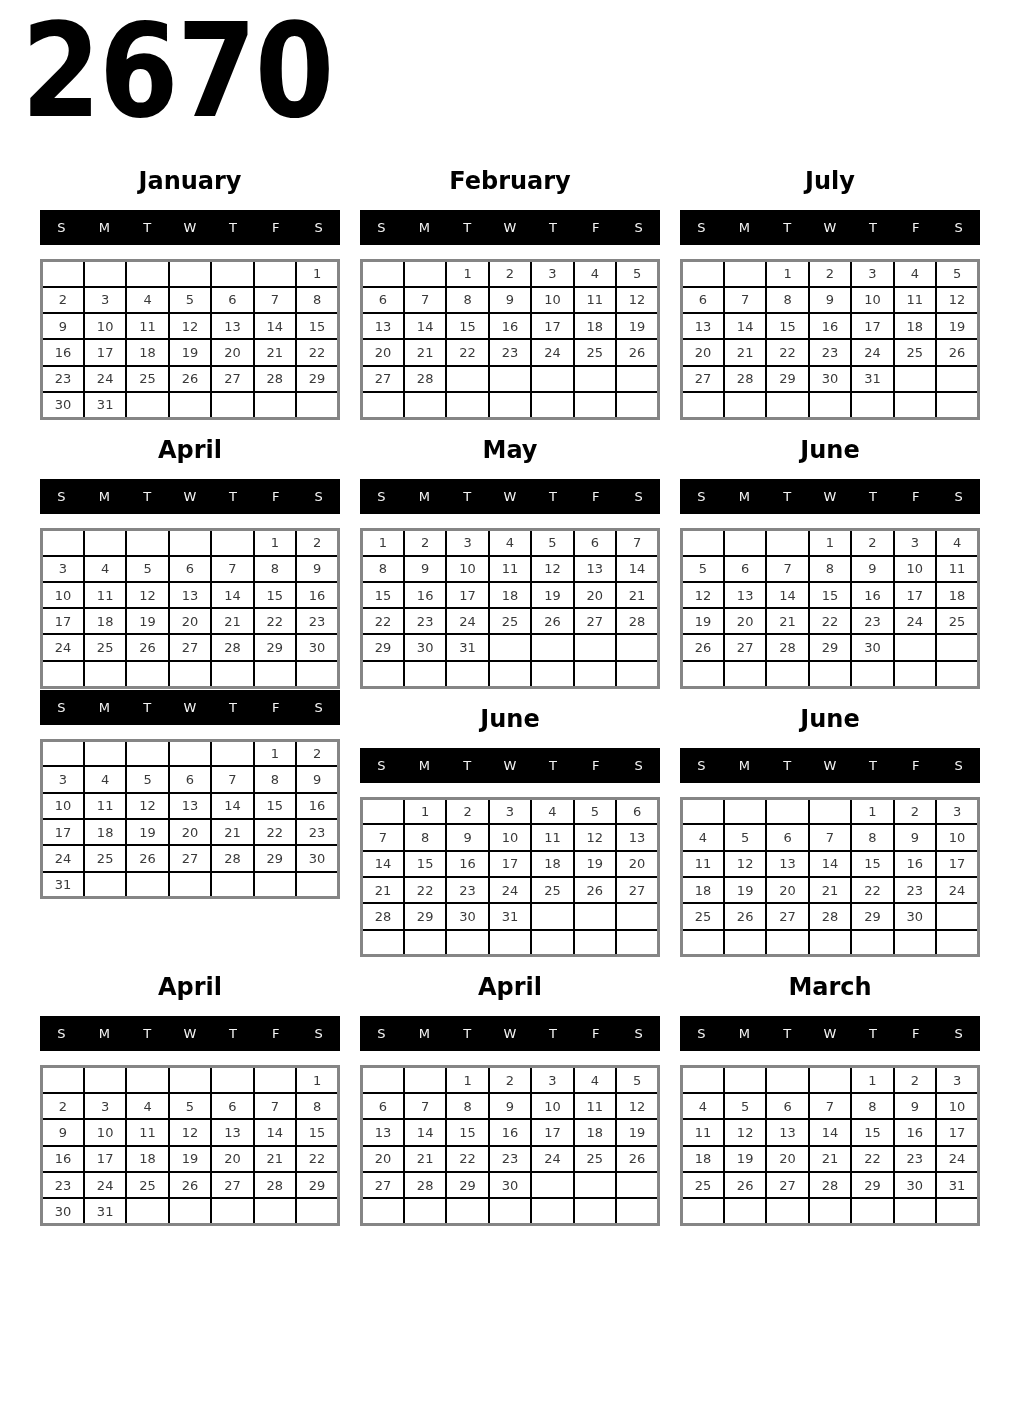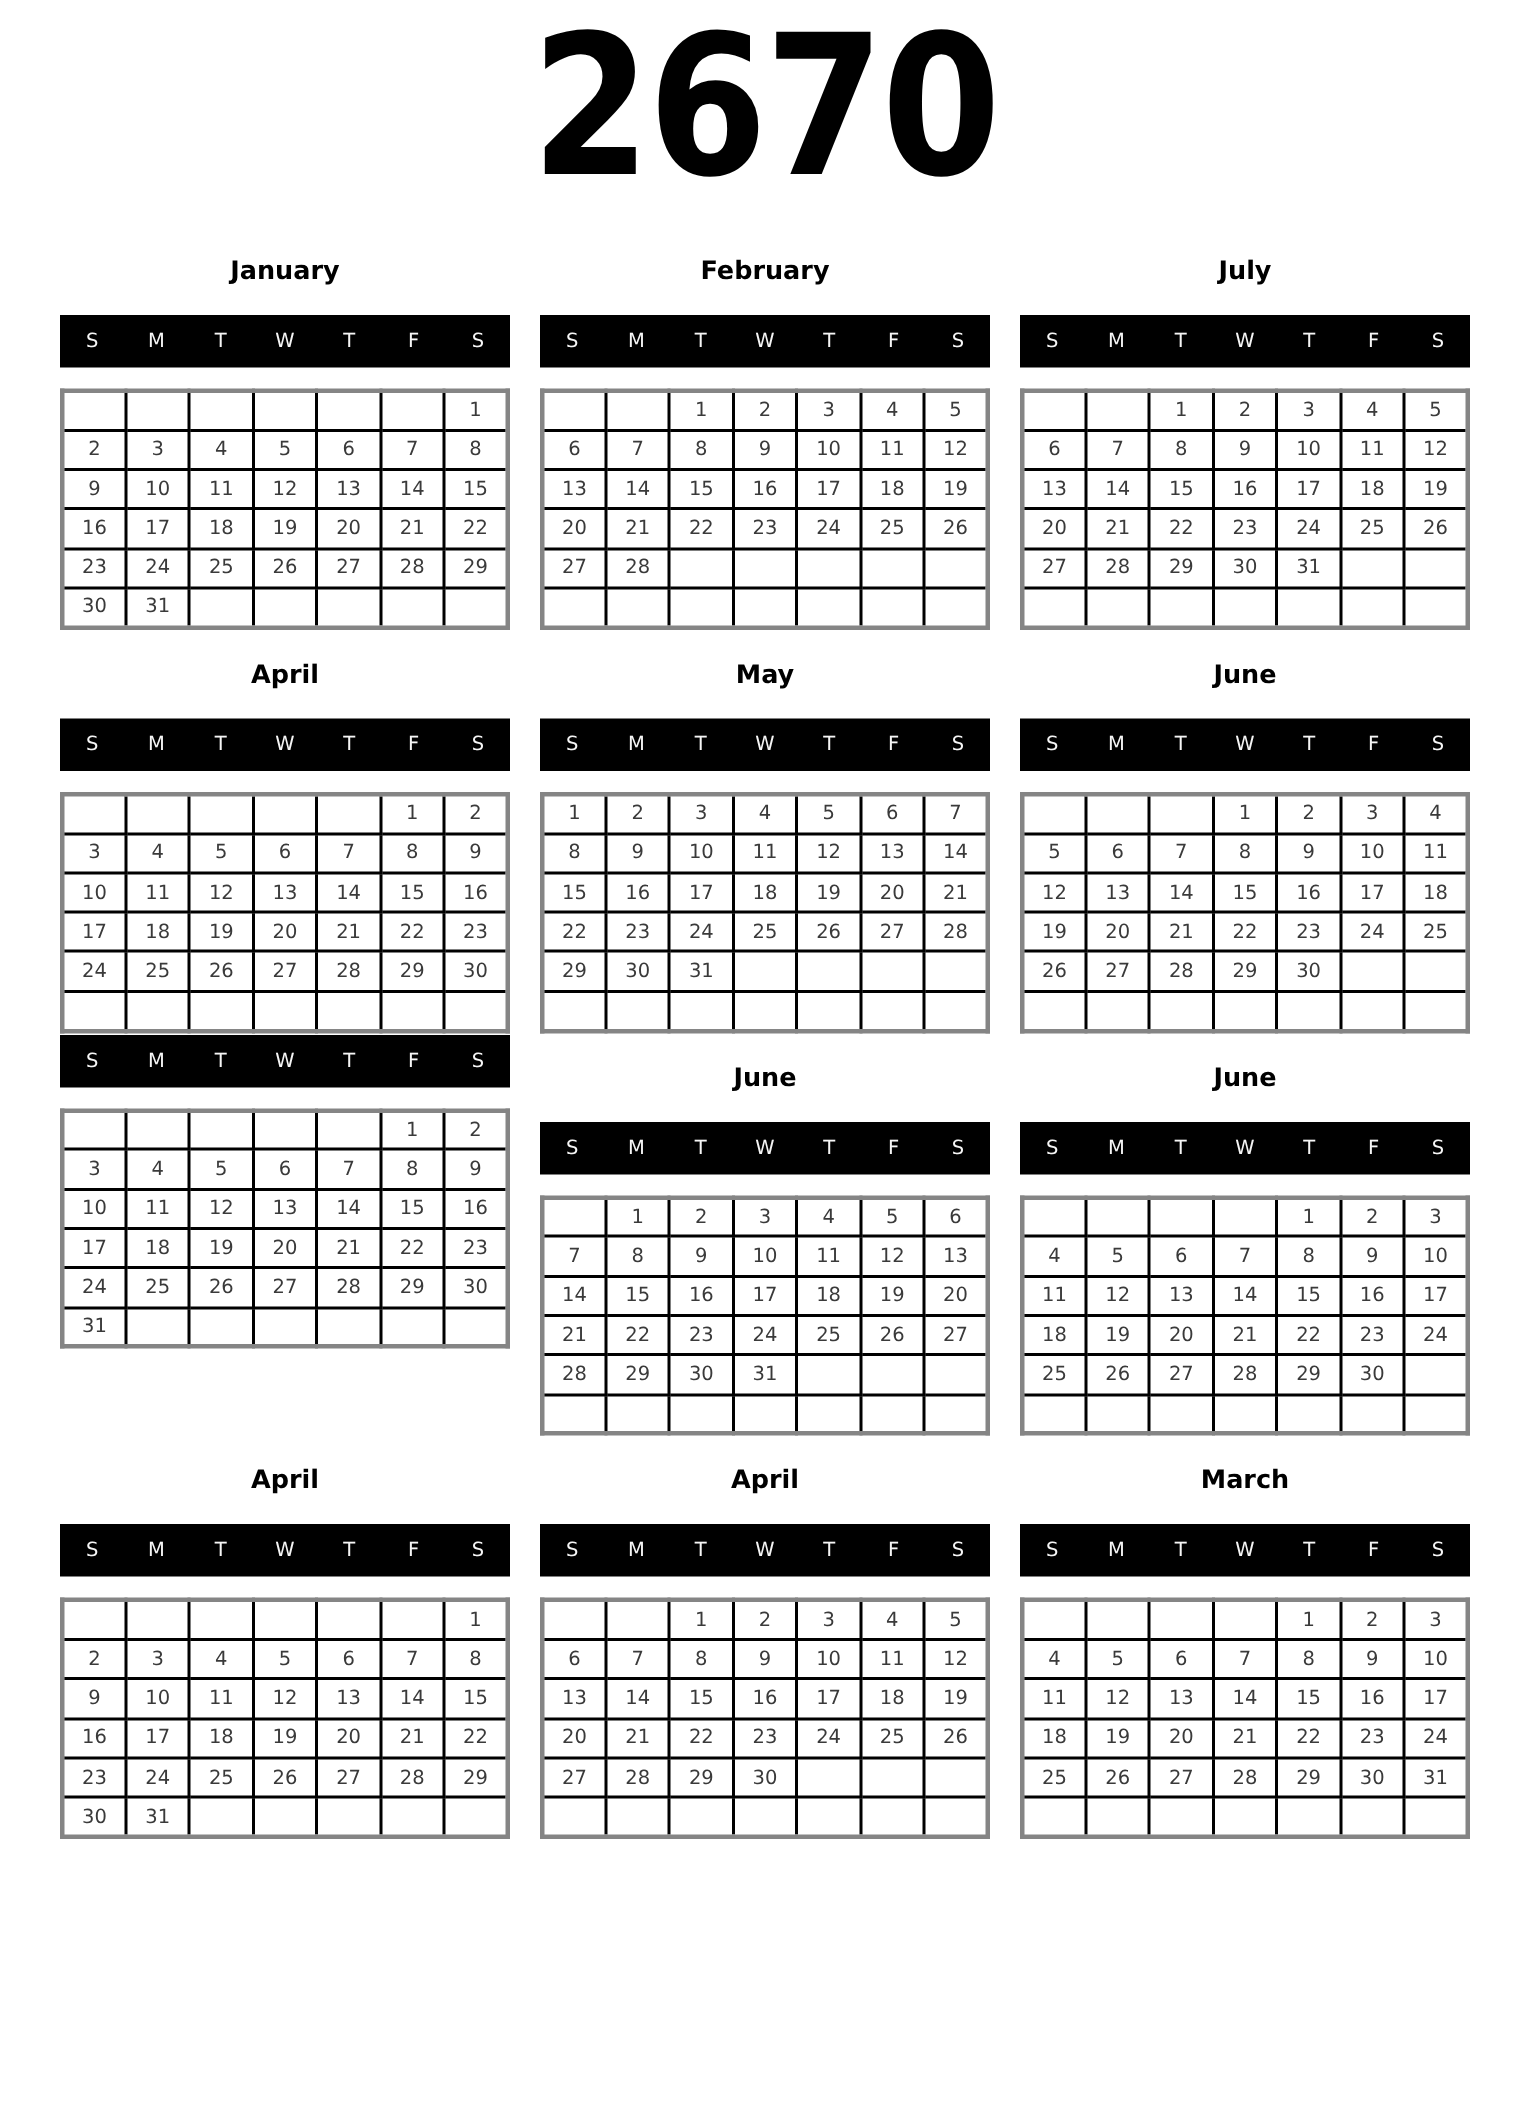--- a/index.html
+++ b/index.html
@@ -16,21 +16,21 @@
   body{
     width:1020px;height:1412px;
     background:var(--background);
     font-family:"DejaVu Sans","Liberation Sans",sans-serif;
     overflow:hidden;
   }
   .year-title{
     margin:6px 0 16px 0;
     height:130px;
     line-height:130px;
-    text-align:center;
+    text-align:left;
     font-size:130px;
     font-weight:bold;
     color:var(--title-text);
     letter-spacing:-2px;
   }
   .year-title .squeeze{
     display:inline-block;
     transform:scaleX(0.88);
     transform-origin:50% 50%;
   }
@@ -38,21 +38,21 @@
     display:grid;
     grid-template-columns:repeat(3,300px);
     column-gap:20px;
     row-gap:1px;
     padding:0 40px;
   }
   .month{width:300px;}
   .month-name{
     height:58px;
     display:flex;align-items:center;justify-content:center;
-    font-size:17px;font-weight:bold;
+    font-size:24px;font-weight:bold;
     color:var(--title-text);
   }
   .weekday-bar{
     height:35px;
     margin-bottom:14px;
     background:var(--header-bg);
     color:var(--header-text);
     display:grid;
     grid-template-columns:repeat(7,1fr);
     align-items:center;

